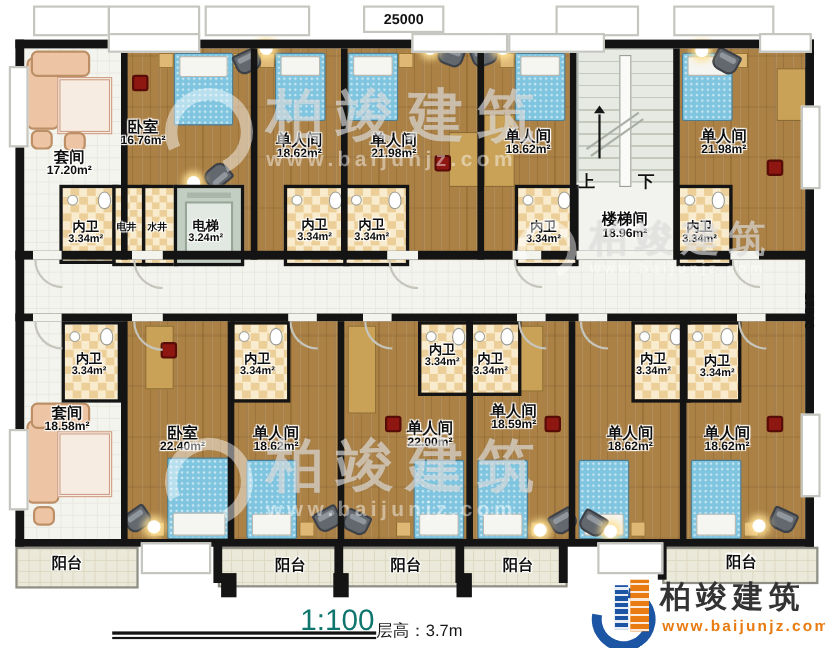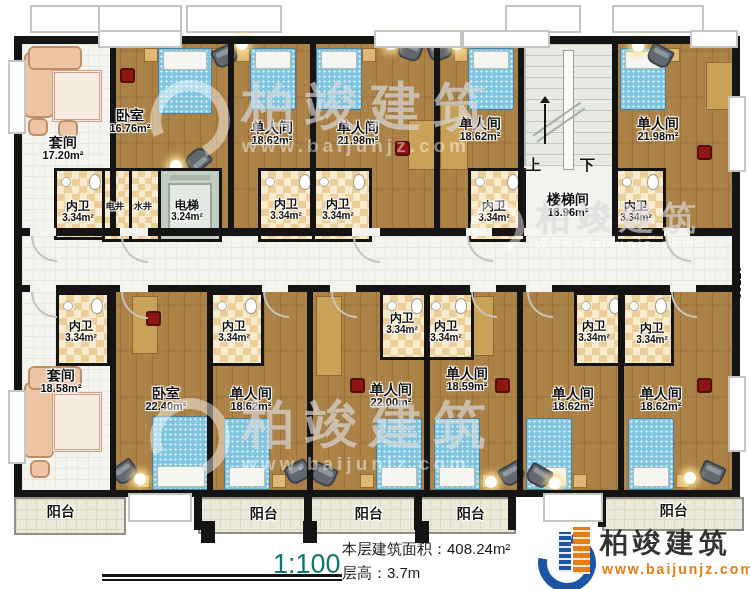--- a/index.html
+++ b/index.html
@@ -417,20 +417,21 @@
   <div class="a lbl" style="left:341px;top:506px;width:56px">
       <span class="nm">阳台</span>
     </div>
   <div class="a lbl" style="left:443px;top:506px;width:56px">
       <span class="nm">阳台</span>
     </div>
   <div class="a lbl" style="left:646px;top:503px;width:56px">
       <span class="nm">阳台</span>
     </div>
 
+  <div class="a win dim" style="left:330px;top:5px;width:70px;height:21px;line-height:21px">25000</div>
   <div class="a dim" style="left:729px;top:238px;height:90px;writing-mode:vertical-rl;font-size:12px">17500</div>
 
   <div class="a wm" style="left:150px;top:80px">
     <span class="ring"></span>
     <span class="col">
         <span class="big">柏竣建筑</span>
         <span class="url">www.baijunjz.com</span>
       </span>
   </div>
   <div class="a wm mid" style="left:470px;top:200px">
@@ -444,21 +445,20 @@
     <span class="ring"></span>
     <span class="col">
         <span class="big">柏竣建筑</span>
         <span class="url">www.baijunjz.com</span>
       </span>
   </div>
 
   <div class="a tScale">1:100</div>
   <div class="a wall" style="left:102px;top:574px;width:240px;height:3px;z-index:9"></div>
   <div class="a wall" style="left:102px;top:579px;width:240px;height:2px;z-index:9"></div>
-  <div class="a tInfo" style="left:342px;top:540px">本层建筑面积：408.24m²</div>
   <div class="a tInfo" style="left:342px;top:564px">层高：3.7m</div>
 
   <div class="a logoWrap">
     <span class="lgArc"></span>
     <span class="lgB1"></span>
     <span class="lgB2"></span>
     <span class="lgName">柏竣建筑</span>
     <span class="lgUrl">www.baijunjz.com</span>
   </div>
 

